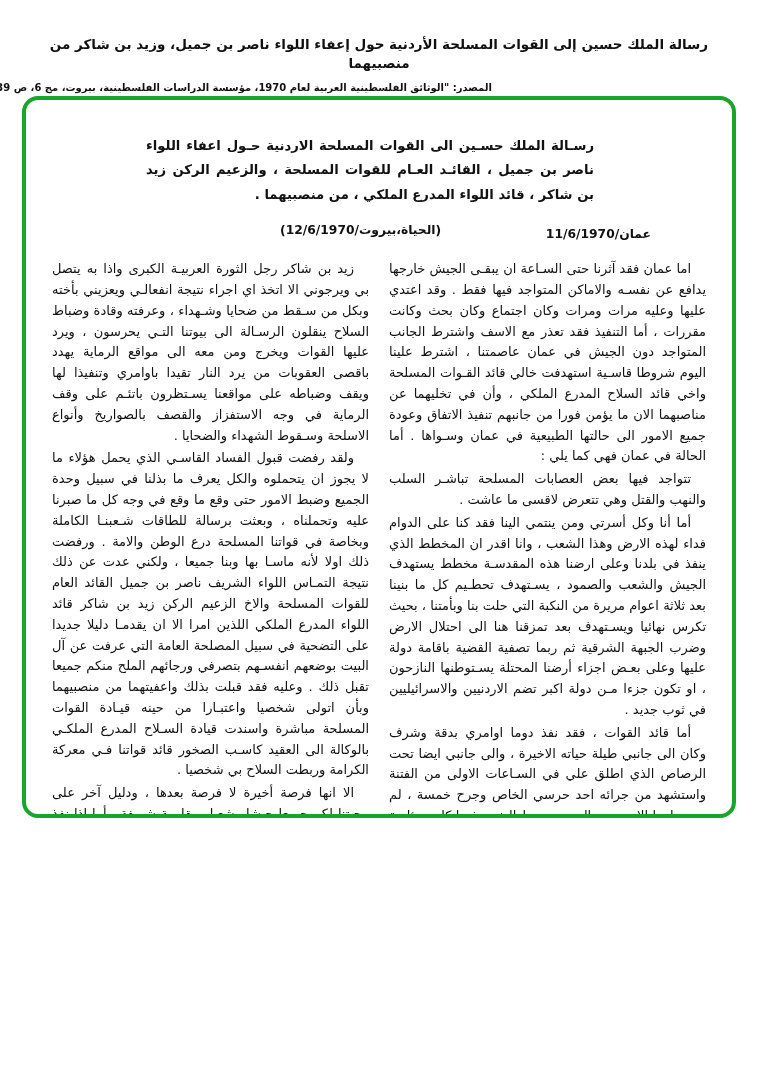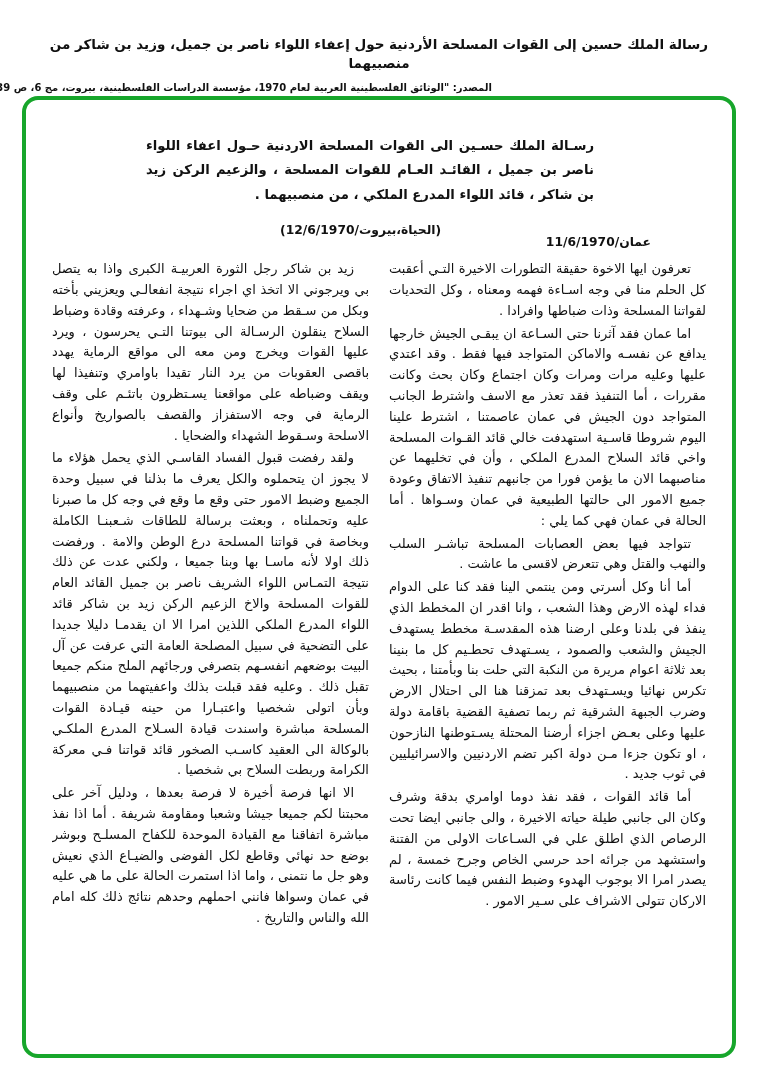--- a/index.html
+++ b/index.html
@@ -13,35 +13,35 @@
   .doc-title{
     text-align:center;font-weight:bold;font-size:13.5px;line-height:1.4;
     padding:0 40px;letter-spacing:0;
   }
   .doc-source{
     direction:rtl;text-align:right;font-weight:bold;font-size:10px;
     margin-top:9px;margin-right:266px;padding-left:20px;
     white-space:nowrap;
   }
   .green-box{
-    position:absolute;left:22px;right:22px;top:96px;height:962px;
+    position:absolute;left:22px;right:22px;top:96px;height:722px;
     border:4px solid #17a62b;border-radius:16px;
     box-sizing:border-box;
     padding:28px 26px 20px 26px;
     background:#fff;
     overflow:hidden;
   }
   .heading{
     width:448px;
     margin:6px 112px 0 auto;
     font-weight:bold;font-size:13.2px;line-height:1.85;
     text-align:justify;
   }
   .dateline{position:relative;height:24px;margin-top:16px;font-size:12.3px;font-weight:bold;}
-  .date-place{position:absolute;right:55px;top:12px;}
+  .date-place{position:absolute;right:55px;top:4px;}
   .publication-ref{position:absolute;left:228px;top:0;}
   .columns{
     display:flex;direction:rtl;gap:20px;
     margin-top:12px;height:796px;overflow:hidden;
   }
   .col{flex:1 1 0;font-size:13px;line-height:1.6;text-align:justify;}
   .col p{margin:0 0 2px 0;text-indent:15px;}
   .col p.no-indent{text-indent:0;}
 </style>
 </head>
@@ -59,21 +59,20 @@
     <div class="heading">رسـالة الملك حسـين الى القوات المسلحة الاردنية حـول اعفاء اللواء ناصر بن جميل ، القائـد العـام للقوات المسلحة ، والزعيم الركن زيد بن شاكر ، قائد اللواء المدرع الملكي ، من منصبيهما .</div>
 
     <div class="dateline">
       <span class="date-place">عمان/11/6/1970</span>
       <span class="publication-ref">(الحياة،بيروت/12/6/1970)</span>
     </div>
 
     <div class="columns">
 
       <div class="col col-right">
-        <p>تعرفون ايها الاخوة حقيقة التطورات الاخيرة التـي أعقبت كل الحلم منا في وجه اسـاءة فهمه ومعناه ، وكل التحديات لقواتنا المسلحة وذات ضباطها وافرادا .</p>
         <p>اما عمان فقد آثرنا حتى السـاعة ان يبقـى الجيش خارجها يدافع عن نفسـه والاماكن المتواجد فيها فقط . وقد اعتدي عليها وعليه مرات ومرات وكان اجتماع وكان بحث وكانت مقررات ، أما التنفيذ فقد تعذر مع الاسف واشترط الجانب المتواجد دون الجيش في عمان عاصمتنا ، اشترط علينا اليوم شروطا قاسـية استهدفت خالي قائد القـوات المسلحة واخي قائد السلاح المدرع الملكي ، وأن في تخليهما عن مناصبهما الان ما يؤمن فورا من جانبهم تنفيذ الاتفاق وعودة جميع الامور الى حالتها الطبيعية في عمان وسـواها . أما الحالة في عمان فهي كما يلي :</p>
         <p>تتواجد فيها بعض العصابات المسلحة تباشـر السلب والنهب والقتل وهي تتعرض لاقسى ما عاشت .</p>
         <p>أما أنا وكل أسرتي ومن ينتمي الينا فقد كنا على الدوام فداء لهذه الارض وهذا الشعب ، وانا اقدر ان المخطط الذي ينفذ في بلدنا وعلى ارضنا هذه المقدسـة مخطط يستهدف الجيش والشعب والصمود ، يسـتهدف تحطـيم كل ما بنينا بعد ثلاثة اعوام مريرة من النكبة التي حلت بنا وبأمتنا ، بحيث تكرس نهائيا ويسـتهدف بعد تمزقنا هنا الى احتلال الارض وضرب الجبهة الشرقية ثم ربما تصفية القضية باقامة دولة عليها وعلى بعـض اجزاء أرضنا المحتلة يسـتوطنها النازحون ، او تكون جزءا مـن دولة اكبر تضم الاردنيين والاسرائيليين في ثوب جديد .</p>
         <p>أما قائد القوات ، فقد نفذ دوما اوامري بدقة وشرف وكان الى جانبي طيلة حياته الاخيرة ، والى جانبي ايضا تحت الرصاص الذي اطلق علي في السـاعات الاولى من الفتنة واستشهد من جرائه احد حرسي الخاص وجرح خمسة ، لم يصدر امرا الا بوجوب الهدوء وضبط النفس فيما كانت رئاسة الاركان تتولى الاشراف على سـير الامور .</p>
       </div>
 
       <div class="col col-left">
         <p>زيد بن شاكر رجل الثورة العربيـة الكبرى واذا به يتصل بي ويرجوني الا اتخذ اي اجراء نتيجة انفعالـي ويعزيني بأخته وبكل من سـقط من ضحايا وشـهداء ، وعرفته وقادة وضباط السلاح ينقلون الرسـالة الى بيوتنا التـي يحرسون ، ويرد عليها القوات ويخرج ومن معه الى مواقع الرماية يهدد باقصى العقوبات من يرد النار تقيدا باوامري وتنفيذا لها ويقف وضباطه على مواقعنا يسـتظرون باتئـم على وقف الرماية في وجه الاستفزاز والقصف بالصواريخ وأنواع الاسلحة وسـقوط الشهداء والضحايا .</p>
         <p>ولقد رفضت قبول الفساد القاسـي الذي يحمل هؤلاء ما لا يجوز ان يتحملوه والكل يعرف ما بذلنا في سبيل وحدة الجميع وضبط الامور حتى وقع ما وقع في وجه كل ما صبرنا عليه وتحملناه ، وبعثت برسالة للطاقات شـعبنـا الكاملة وبخاصة في قواتنا المسلحة درع الوطن والامة . ورفضت ذلك اولا لأنه ماسـا بها وبنا جميعا ، ولكني عدت عن ذلك نتيجة التمـاس اللواء الشريف ناصر بن جميل القائد العام للقوات المسلحة والاخ الزعيم الركن زيد بن شاكر قائد اللواء المدرع الملكي اللذين امرا الا ان يقدمـا دليلا جديدا على التضحية في سبيل المصلحة العامة التي عرفت عن آل البيت بوضعهم انفسـهم بتصرفي ورجائهم الملح منكم جميعا تقبل ذلك . وعليه فقد قبلت بذلك واعفيتهما من منصبيهما وبأن اتولى شخصيا واعتبـارا من حينه قيـادة القوات المسلحة مباشرة واسندت قيادة السـلاح المدرع الملكـي بالوكالة الى العقيد كاسـب الصخور قائد قواتنا فـي معركة الكرامة وربطت السلاح بي شخصيا .</p>
         <p>الا انها فرصة أخيرة لا فرصة بعدها ، ودليل آخر على محبتنا لكم جميعا جيشا وشعبا ومقاومة شريفة . أما اذا نفذ مباشرة اتفاقنا مع القيادة الموحدة للكفاح المسلـح وبوشر بوضع حد نهائي وقاطع لكل الفوضى والضيـاع الذي نعيش وهو جل ما نتمنى ، واما اذا استمرت الحالة على ما هي عليه في عمان وسواها فانني احملهم وحدهم نتائج ذلك كله امام الله والناس والتاريخ .</p>

